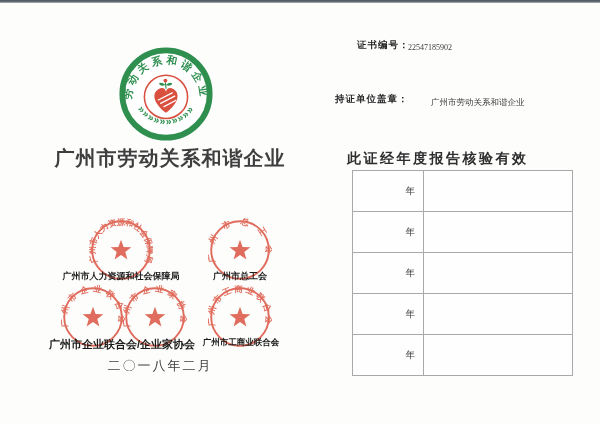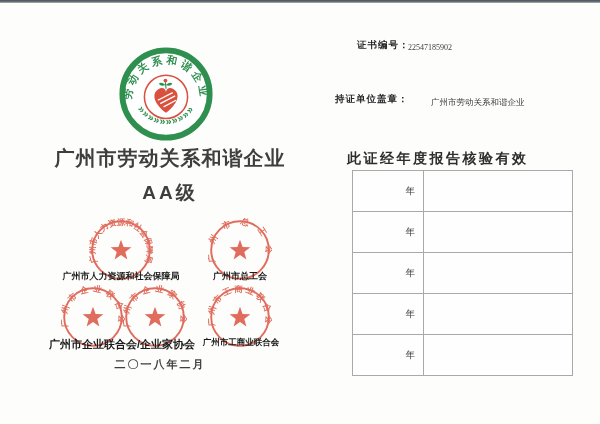--- a/index.html
+++ b/index.html
@@ -26,21 +26,21 @@
   .s4{left:208px;top:285px;}
   .seal-caption{
     position:absolute;text-align:center;font-weight:bold;color:#1b1b1b;white-space:nowrap;
   }
   .cap0{left:55px;top:270px;width:132px;font-size:9px;}
   .cap1{left:204px;top:270px;width:72px;font-size:9px;}
   .cap2{left:46px;top:337px;width:152px;font-size:11px;}
   .cap3{left:196px;top:337px;width:90px;font-size:8.5px;}
   .issue-date{
     left:60px;top:357px;width:200px;text-align:center;
-    font-size:11px;letter-spacing:2px;color:#3f3f3f;font-weight:bold;
+    font-size:13px;letter-spacing:2px;color:#3f3f3f;font-weight:normal;
   }
   
   .field-label{font-weight:bold;color:#262626;font-size:9.5px;letter-spacing:1px;white-space:nowrap;}
   .field-value{font-family:"Liberation Serif", serif;color:#3c3c3c;white-space:nowrap;}
   .cert-label{left:357px;top:39px;}
   .cert-value{left:408px;top:43px;font-size:8px;}
   .holder-label{left:335px;top:93px;}
   .holder-value{left:431px;top:97px;font-size:8.5px;}
   .validity-note{
     left:347px;top:150px;font-size:14px;font-weight:bold;color:#2e2e2e;letter-spacing:2.5px;white-space:nowrap;
@@ -85,21 +85,20 @@
       <path d="M50 44.5 C 50 41.5, 49.4 40, 49.4 37.8" fill="none" stroke="#2e8f4f" stroke-width="1.2"></path>
       <path d="M49.4 40.5 q -4.5 -3.5 -6.8 -1.2 q 2.3 3.4 6.8 1.2 Z" fill="#2e8f4f"></path>
       <path d="M49.8 40.5 q 4.5 -3.5 6.8 -1.2 q -2.3 3.4 -6.8 1.2 Z" fill="#2e8f4f"></path>
       <circle cx="49.4" cy="36" r="2" fill="#d9503f"></circle>
     </g>
   </svg>
 </div>
 
 <div class="abs title-block">
   <div class="title-line1">广州市劳动关系和谐企业</div>
-  <div class="title-line2">AA级</div>
 </div>
 
 <div id="seals">
     <div class="seal s0"><svg viewBox="0 0 100 100" width="64" height="64" opacity="0.88">
         <defs>
           <path id="sealArc0" d="M 13,69 A 41,41 0 1 1 87,69" fill="none"></path>
         </defs>
         <circle cx="50" cy="50" r="45" fill="none" stroke="#dc5947" stroke-width="3"></circle>
         <polygon points="50,34 54.1,45.3 66.2,45.7 56.7,53.2 60,64.8 50,58 40,64.8 43.3,53.2 33.8,45.7 45.9,45.3" fill="#dc5947"></polygon>
         <text font-size="12.692307692307692" font-weight="bold" fill="#dc5947" letter-spacing="0"><textPath href="#sealArc0" startOffset="50%" text-anchor="middle">广州市人力资源和社会保障局</textPath></text>

